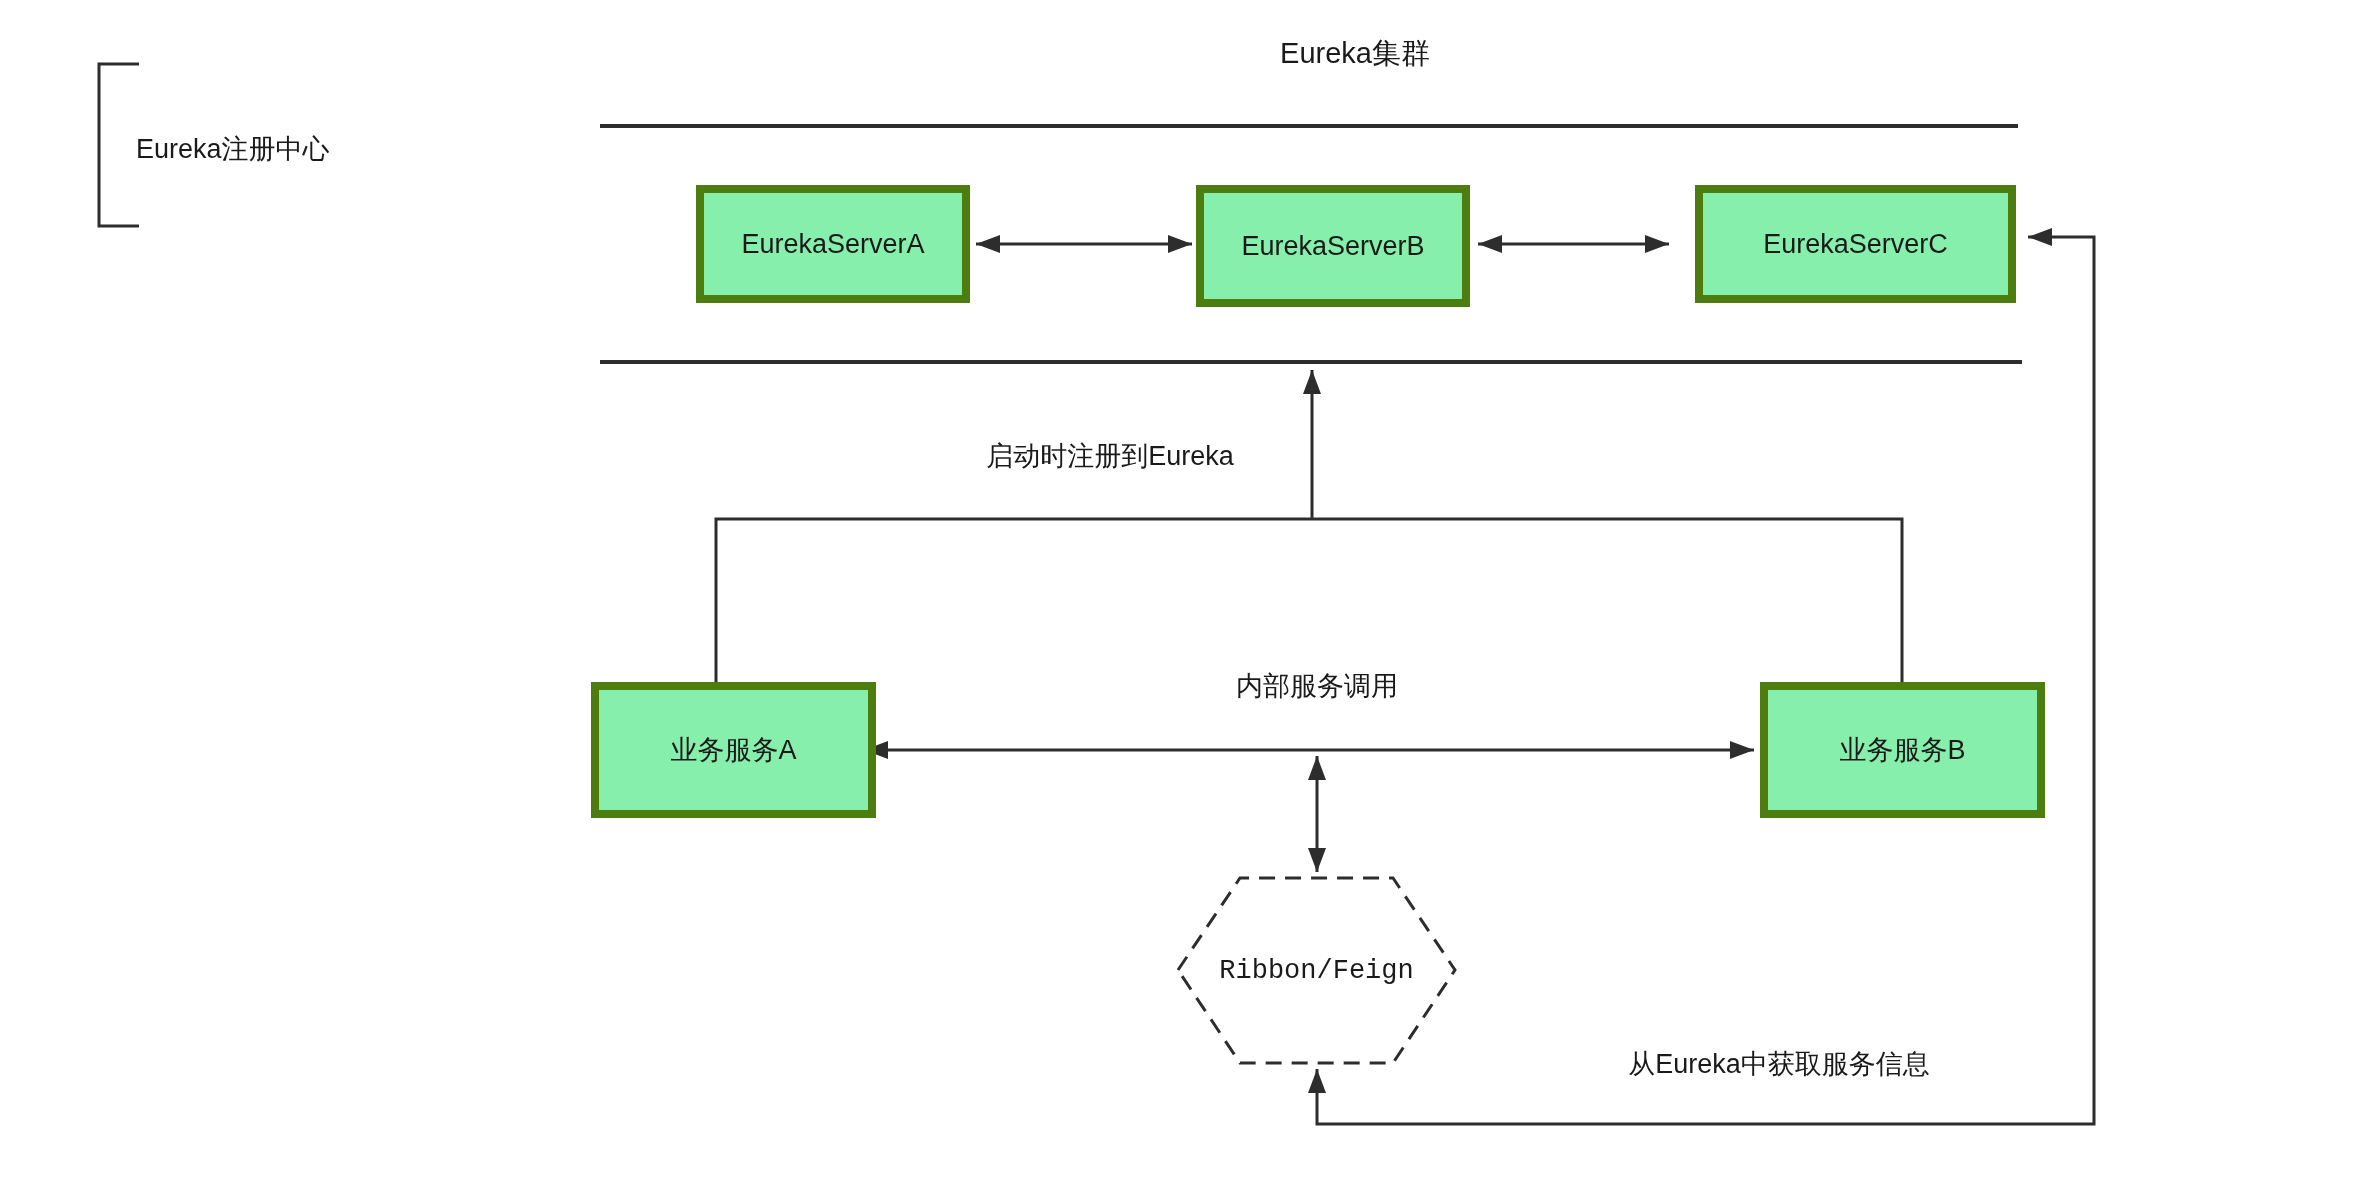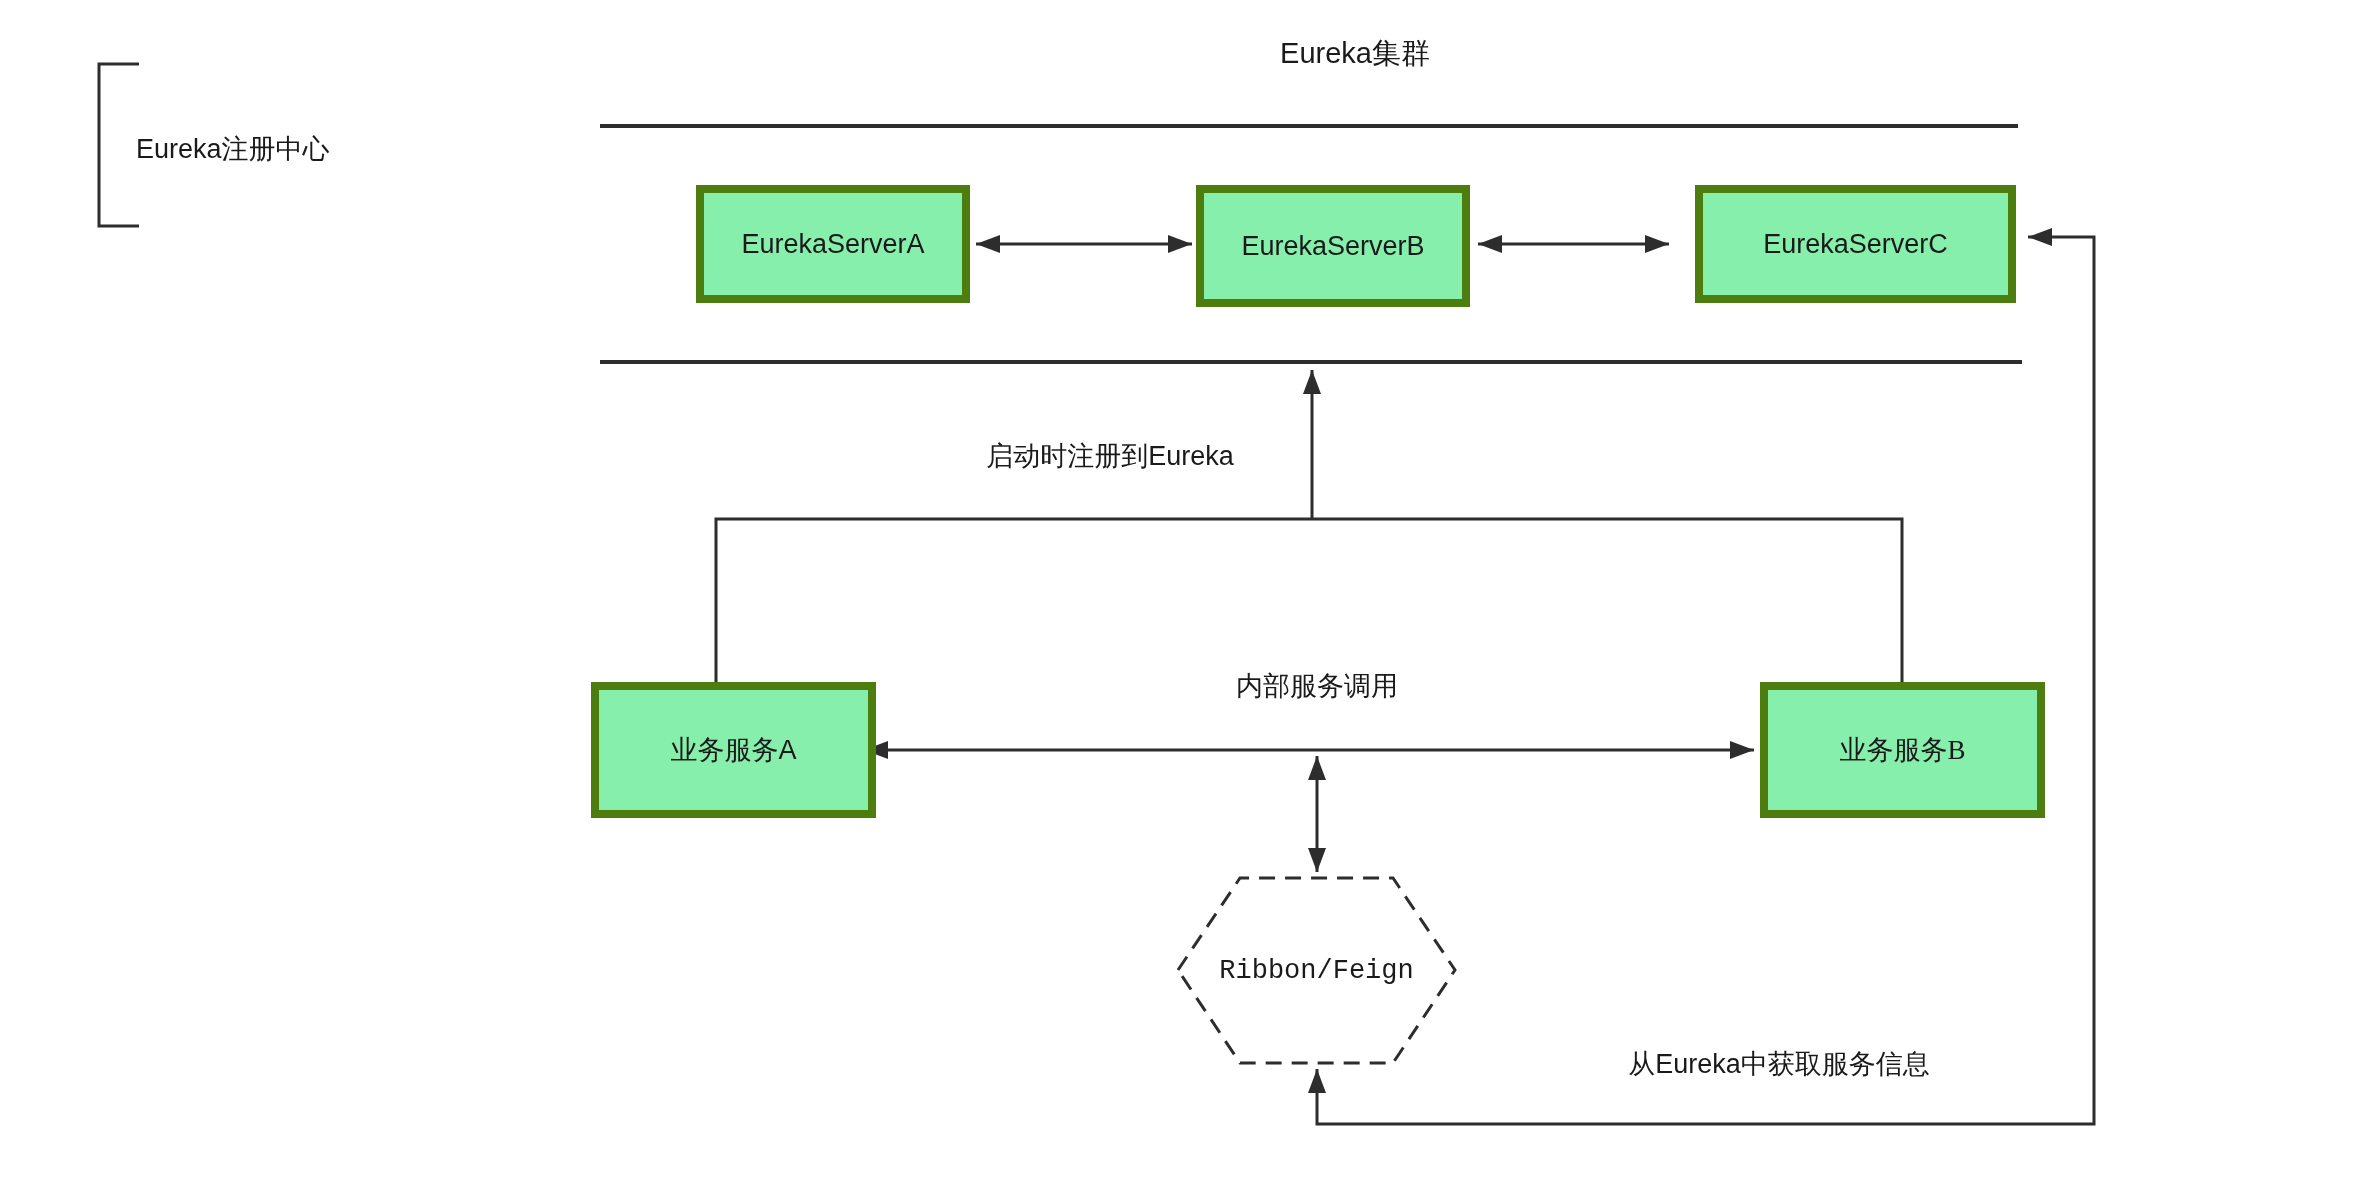--- a/index.html
+++ b/index.html
@@ -40,21 +40,21 @@
     white-space: nowrap;
   }
   .label.center { text-align: center; }
   .title { font-size: 29px; }
 
   
   #node-server-a { left: 696px;  top: 185px; width: 274px; height: 118px; }
   #node-server-b { left: 1196px; top: 185px; width: 274px; height: 122px; }
   #node-server-c { left: 1675px; top: 185px; width: 321px; height: 118px; margin-left: 20px; }
   #node-service-a { left: 573px;  top: 682px; width: 285px; height: 136px; margin-left: 18px; }
-  #node-service-b { left: 1760px; top: 682px; width: 285px; height: 136px; font-family: Liberation Serif, serif; }
+  #node-service-b { left: 1760px; top: 682px; width: 285px; height: 136px; }
   #node-ribbon    { left: 1178px; top: 878px; width: 277px; height: 185px; }
 
   #lbl-title        { left: 1070px; top: 34px;   width: 360px; text-align: right; }
   #lbl-registry     { left: 136px;  top: 131px; }
   #lbl-register     { left: 920px;  top: 438px;  width: 380px; }
   #lbl-internal     { left: 1167px; top: 668px;  width: 300px; font-family: Liberation Serif, serif; }
   #lbl-fetch        { left: 1579px; top: 1046px; width: 400px; }
 </style>
 </head>
 <body>

